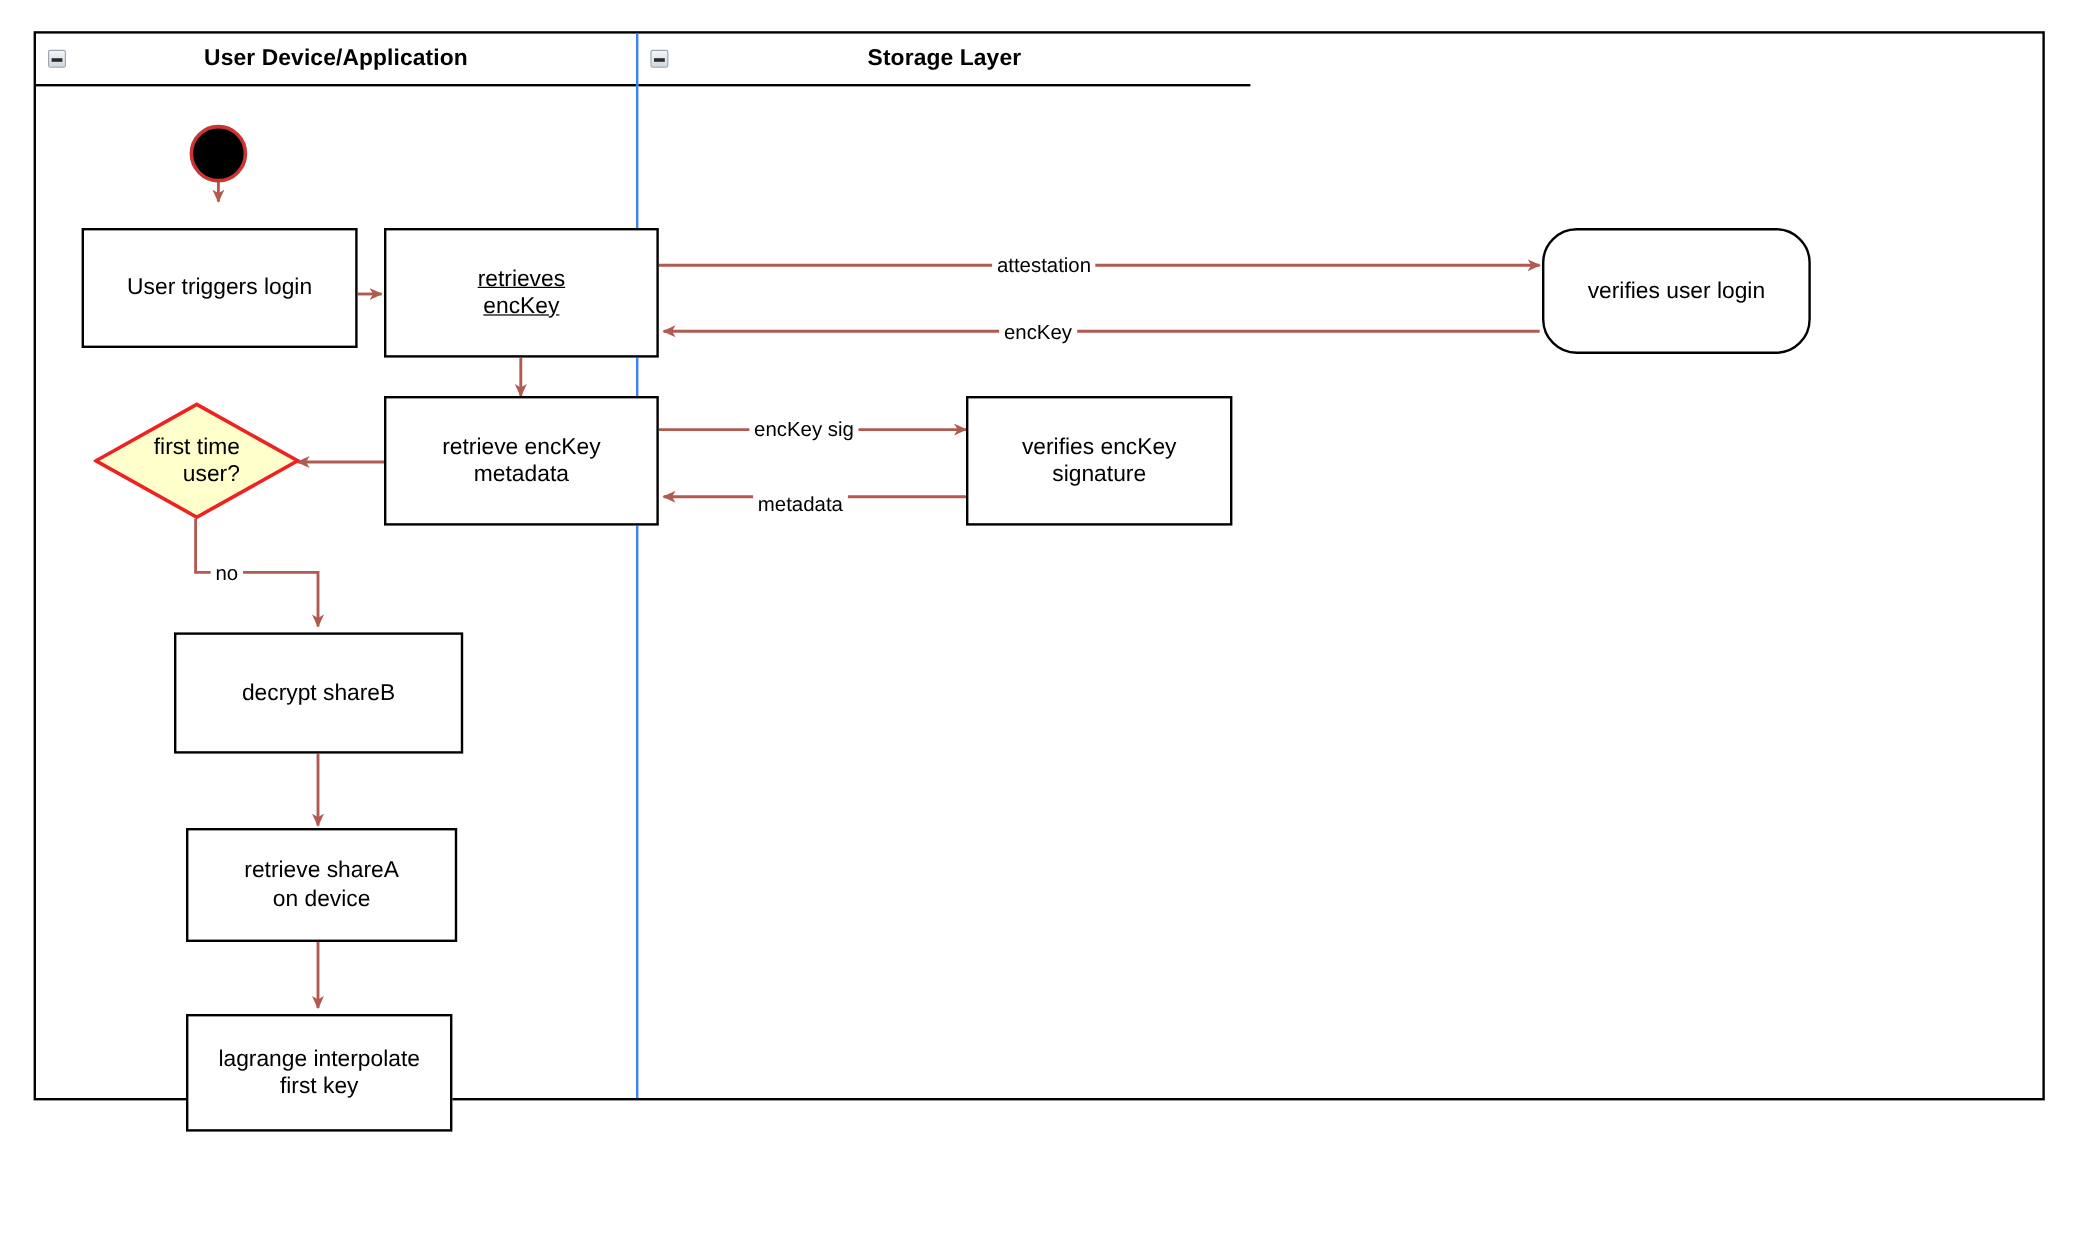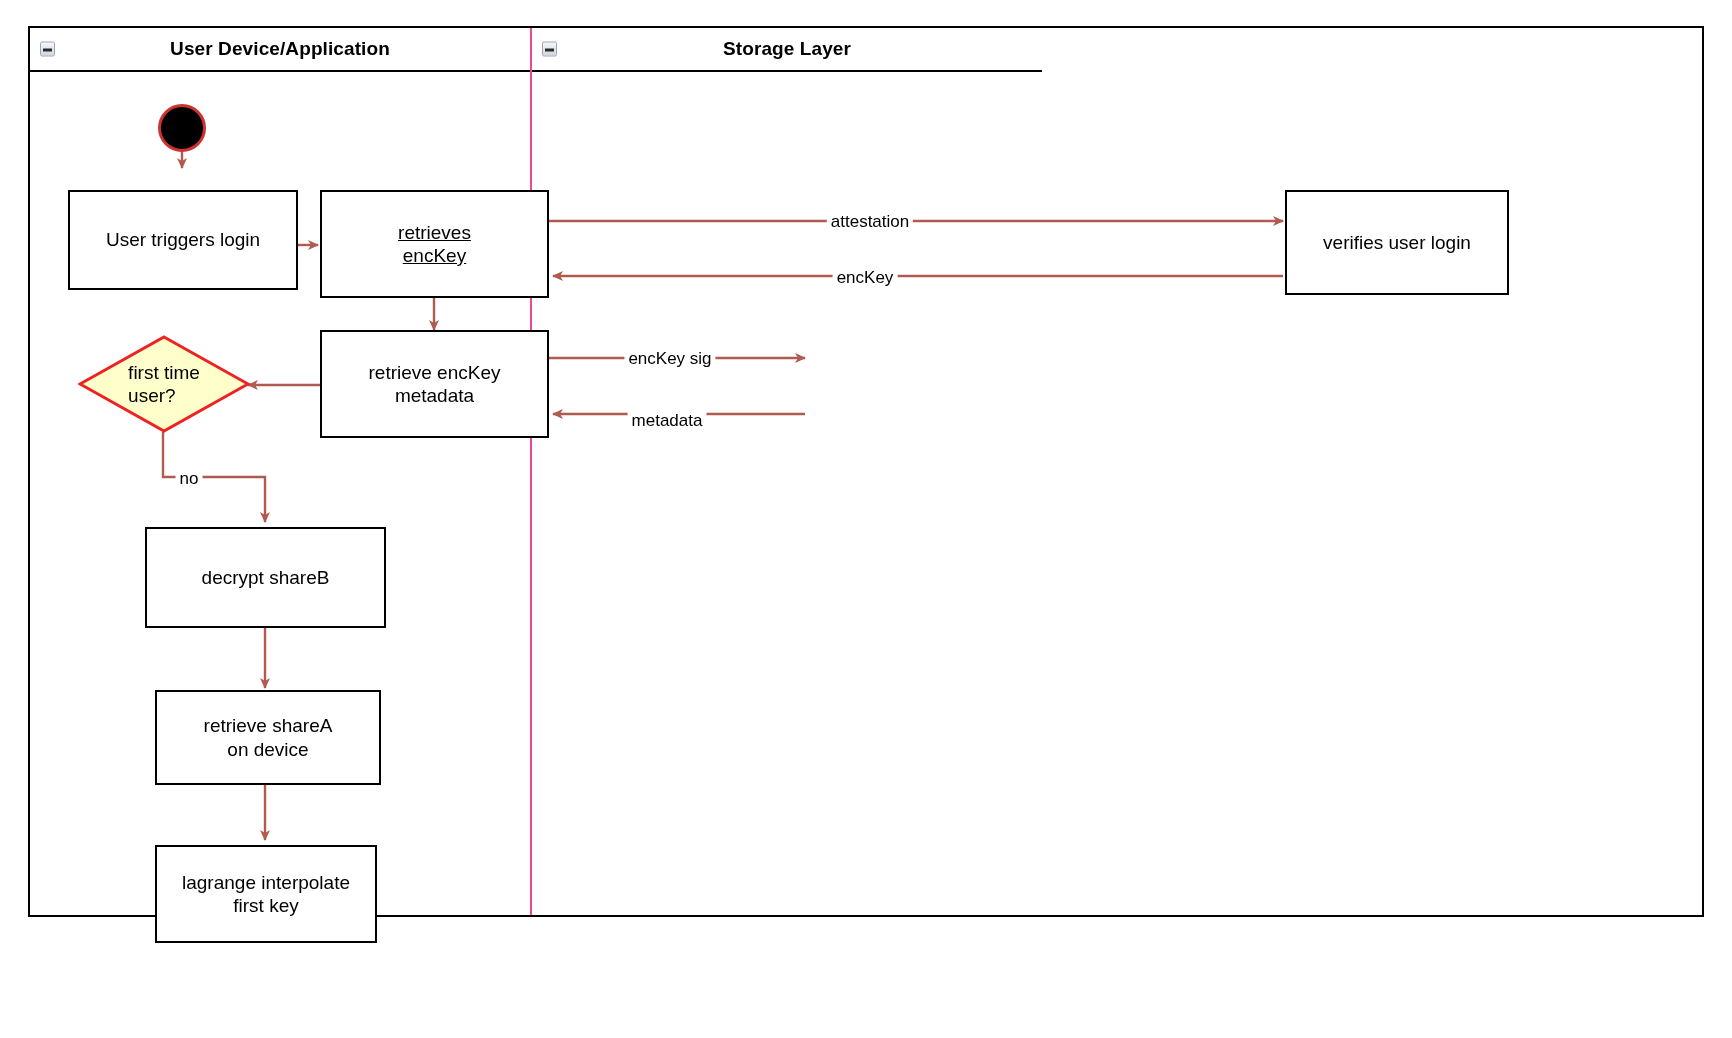--- a/index.html
+++ b/index.html
@@ -27,21 +27,21 @@
     border: 2px solid #000000;
     box-sizing: border-box;
   }
   .lane {
     position: absolute;
     top: 0;
     height: 100%;
     box-sizing: border-box;
   }
   .lane.divider {
-    border-left: 2px solid #ec4899;
+    border-left: 2px solid #3b82f6;
   }
   .lane-header {
     position: absolute;
     top: 0;
     left: 0;
     right: 0;
     height: 44px;
     border-bottom: 2px solid #000000;
     box-sizing: border-box;
     display: flex;
@@ -109,21 +109,21 @@
     position: absolute;
     box-sizing: border-box;
   }
   .decision svg { display: block; }
   .decision-label {
     position: absolute;
     left: 0; top: 0; right: 0; bottom: 0;
     display: flex;
     align-items: center;
     justify-content: center;
-    text-align: left;
+    text-align: right;
     font-size: 19px;
     line-height: 1.22;
     color: #000000;
     white-space: pre-line;
   }
 
   
   #wires {
     position: absolute;
     left: 0; top: 0;
@@ -222,16 +222,18 @@
   </div>
 
   <div class="node" style="left:145px; top:527px; width:241px; height:101px;">decrypt shareB</div>
 
   <div class="node" style="left:155px; top:690px; width:226px; height:95px;">retrieve shareA
 on device</div>
 
   <div class="node" style="left:155px; top:845px; width:222px; height:98px;">lagrange interpolate
 first key</div>
 
-
-  <div class="node" style="left:1285px; top:190px; width:224px; height:105px;">verifies user login</div>
+  <div class="node" style="left:805px; top:330px; width:222px; height:108px;">verifies encKey
+signature</div>
+
+  <div class="node" style="left:1285px; top:190px; width:224px; height:105px;border-radius:29px;">verifies user login</div>
 
 </div>
 
 </body></html>

